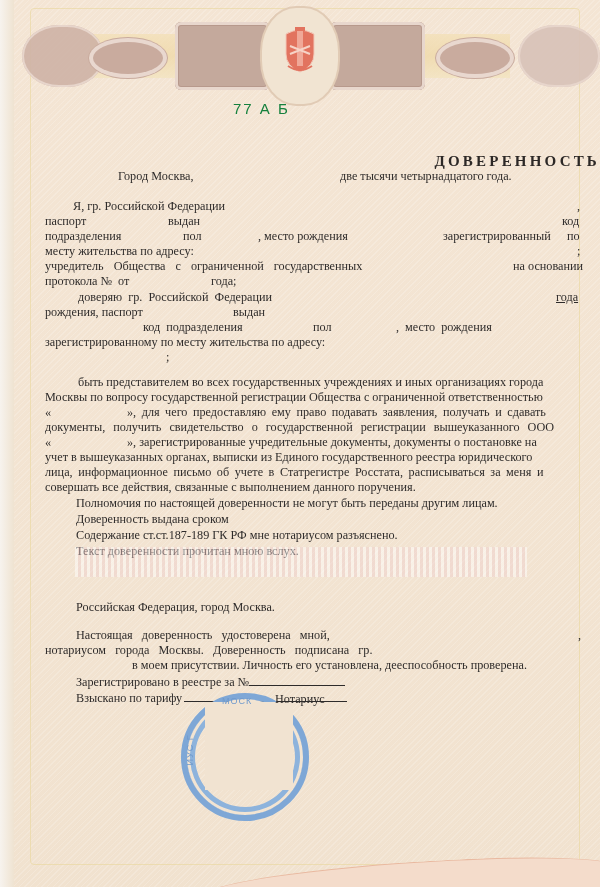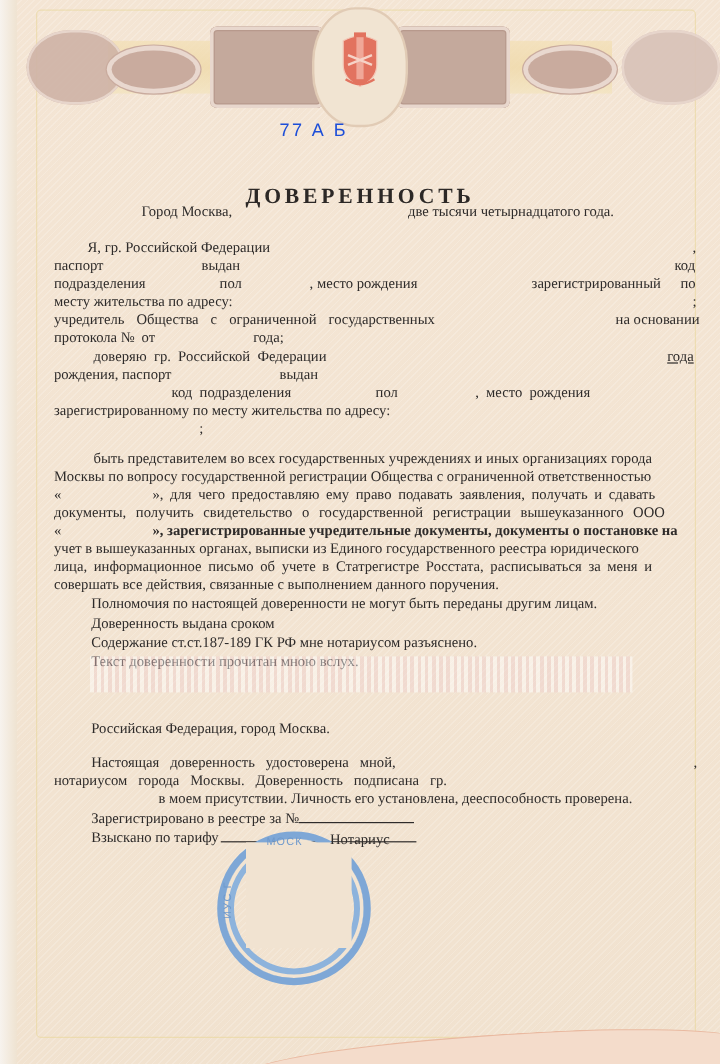--- a/index.html
+++ b/index.html
@@ -65,29 +65,29 @@
     position: absolute; left: 262px; top: 8px; width: 76px; height: 96px;
     background: #f1e4d2; border-radius: 45%;
     box-shadow: 0 0 0 2px #e1cbb5;
   }
   .emblem {
     position: absolute; left: 282px; top: 24px; width: 36px; height: 50px;
   }
   .series {
     position: absolute; left: 233px; top: 100px;
     font-family: "Liberation Sans", "DejaVu Sans", sans-serif;
-    font-size: 15px; color: #1d4ed8; letter-spacing: 2px;
+    font-size: 15px; color: #15803d; letter-spacing: 2px;
   }
   
   .t {
     position: absolute; font-size: 12.2px; line-height: 15px; white-space: nowrap;
   }
   .title {
-    position: absolute; left: 0; width: 600px; top: 153px; text-align: center;
-    font-weight: bold; font-size: 18px; letter-spacing: 3.2px; color: #2c2826;
+    position: absolute; left: 0; width: 600px; top: 153px; text-align: right;
+    font-weight: bold; font-size: 15px; letter-spacing: 3.2px; color: #2c2826;
   }
   .jl { position: absolute; left: 45px; width: 538px; font-size: 12.2px; line-height: 15px;
         display: flex; justify-content: space-between; white-space: nowrap; }
   .redact-band {
     position: absolute; left: 75px; top: 547px; width: 452px; height: 30px;
     background:
       repeating-linear-gradient(90deg, rgba(255,255,255,0.55) 0 3px, rgba(238,205,205,0.5) 3px 6px);
     opacity: 0.85;
   }
   
@@ -192,21 +192,21 @@
 
 <div class="t" style="left:45px; top:335px;">зарегистрированному по месту жительства по адресу:</div>
 <div class="t" style="left:166px; top:350px;">;</div>
 
 <div class="t" style="left:78px; top:375px;">быть представителем во всех государственных учреждениях и иных организациях города</div>
 <div class="t" style="left:45px; top:390px;">Москвы по вопросу государственной регистрации Общества с ограниченной ответственностью</div>
 <div class="t" style="left:45px; top:405px;">«</div>
 <div class="t" style="left:127px; top:405px; word-spacing:2.5px;">», для чего предоставляю ему право подавать заявления, получать и сдавать</div>
 <div class="t" style="left:45px; top:420px; word-spacing:5px;">документы, получить свидетельство о государственной регистрации вышеуказанного ООО</div>
 <div class="t" style="left:45px; top:435px;">«</div>
-<div class="t" style="left:127px; top:435px;font-weight:bold;">», зарегистрированные учредительные документы, документы  о постановке на</div>
+<div class="t" style="left:127px; top:435px;">», зарегистрированные учредительные документы, документы  о постановке на</div>
 <div class="t" style="left:45px; top:450px;">учет в вышеуказанных органах, выписки из Единого государственного реестра юридического</div>
 <div class="t" style="left:45px; top:465px; word-spacing:2.5px;">лица, информационное письмо об учете в Статрегистре Росстата, расписываться за меня и</div>
 <div class="t" style="left:45px; top:480px;">совершать все действия, связанные с выполнением данного поручения.</div>
 
 <div class="t" style="left:76px; top:496px;">Полномочия по настоящей доверенности не могут быть переданы другим лицам.</div>
 <div class="t" style="left:76px; top:512px;">Доверенность выдана сроком</div>
 <div class="t" style="left:76px; top:528px;">Содержание ст.ст.187-189 ГК РФ мне нотариусом разъяснено.</div>
 <div class="t" style="left:76px; top:544px;">Текст доверенности прочитан мною вслух.</div>
 
 <div class="redact-band"></div>

